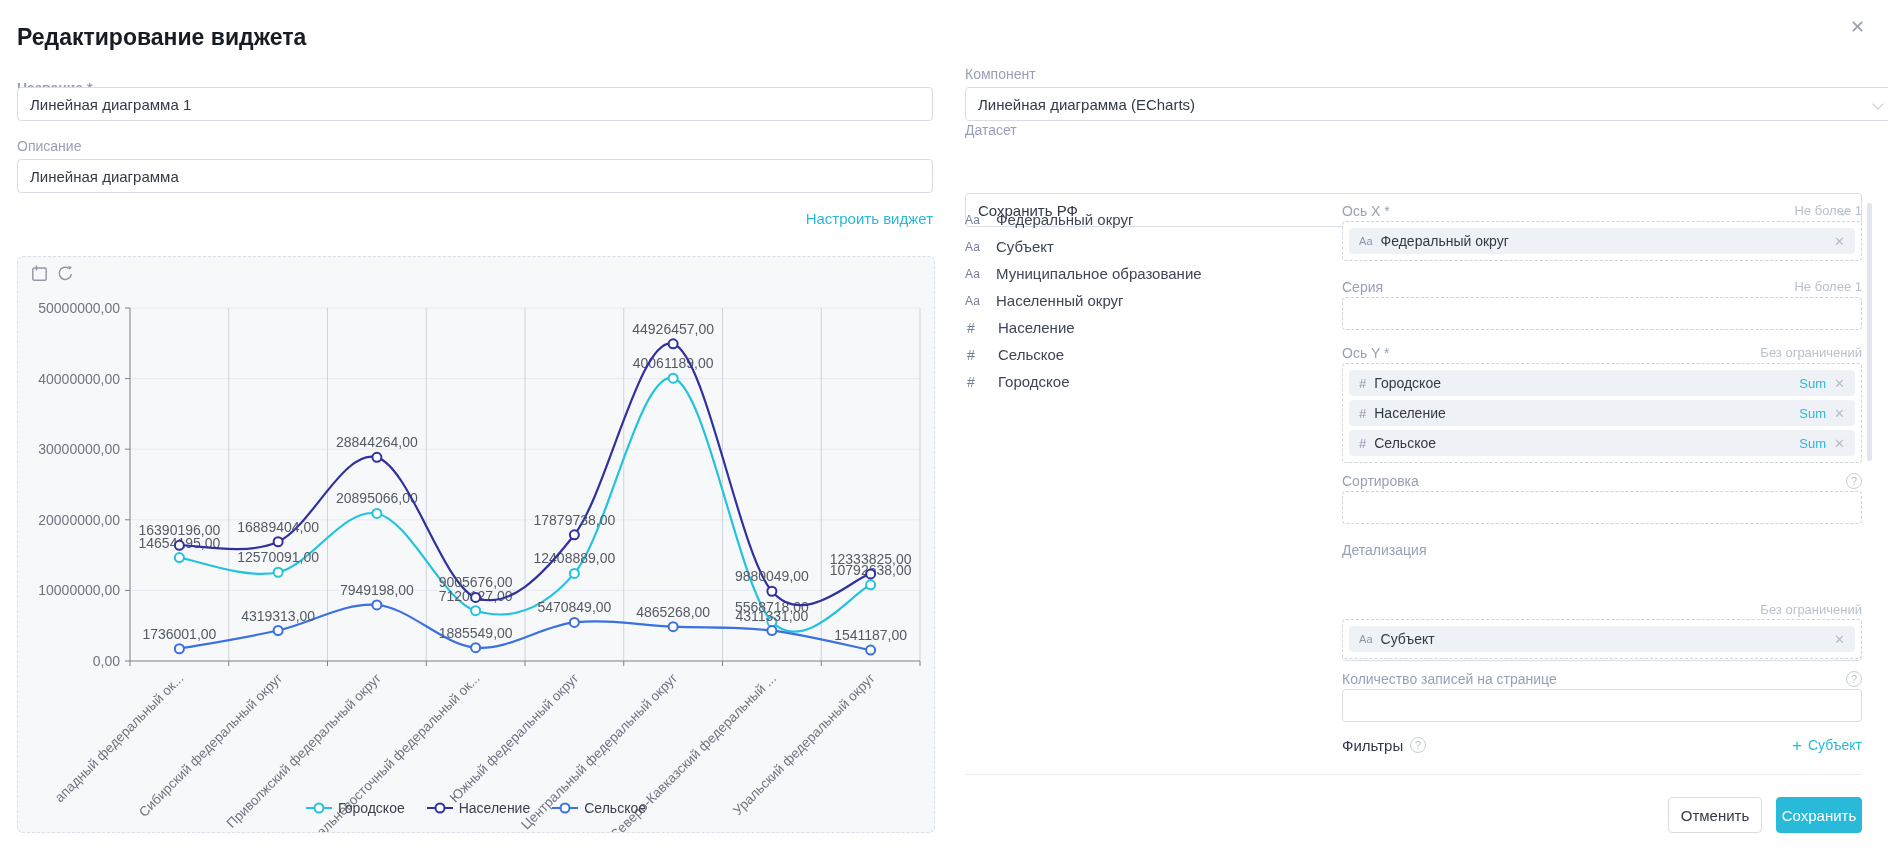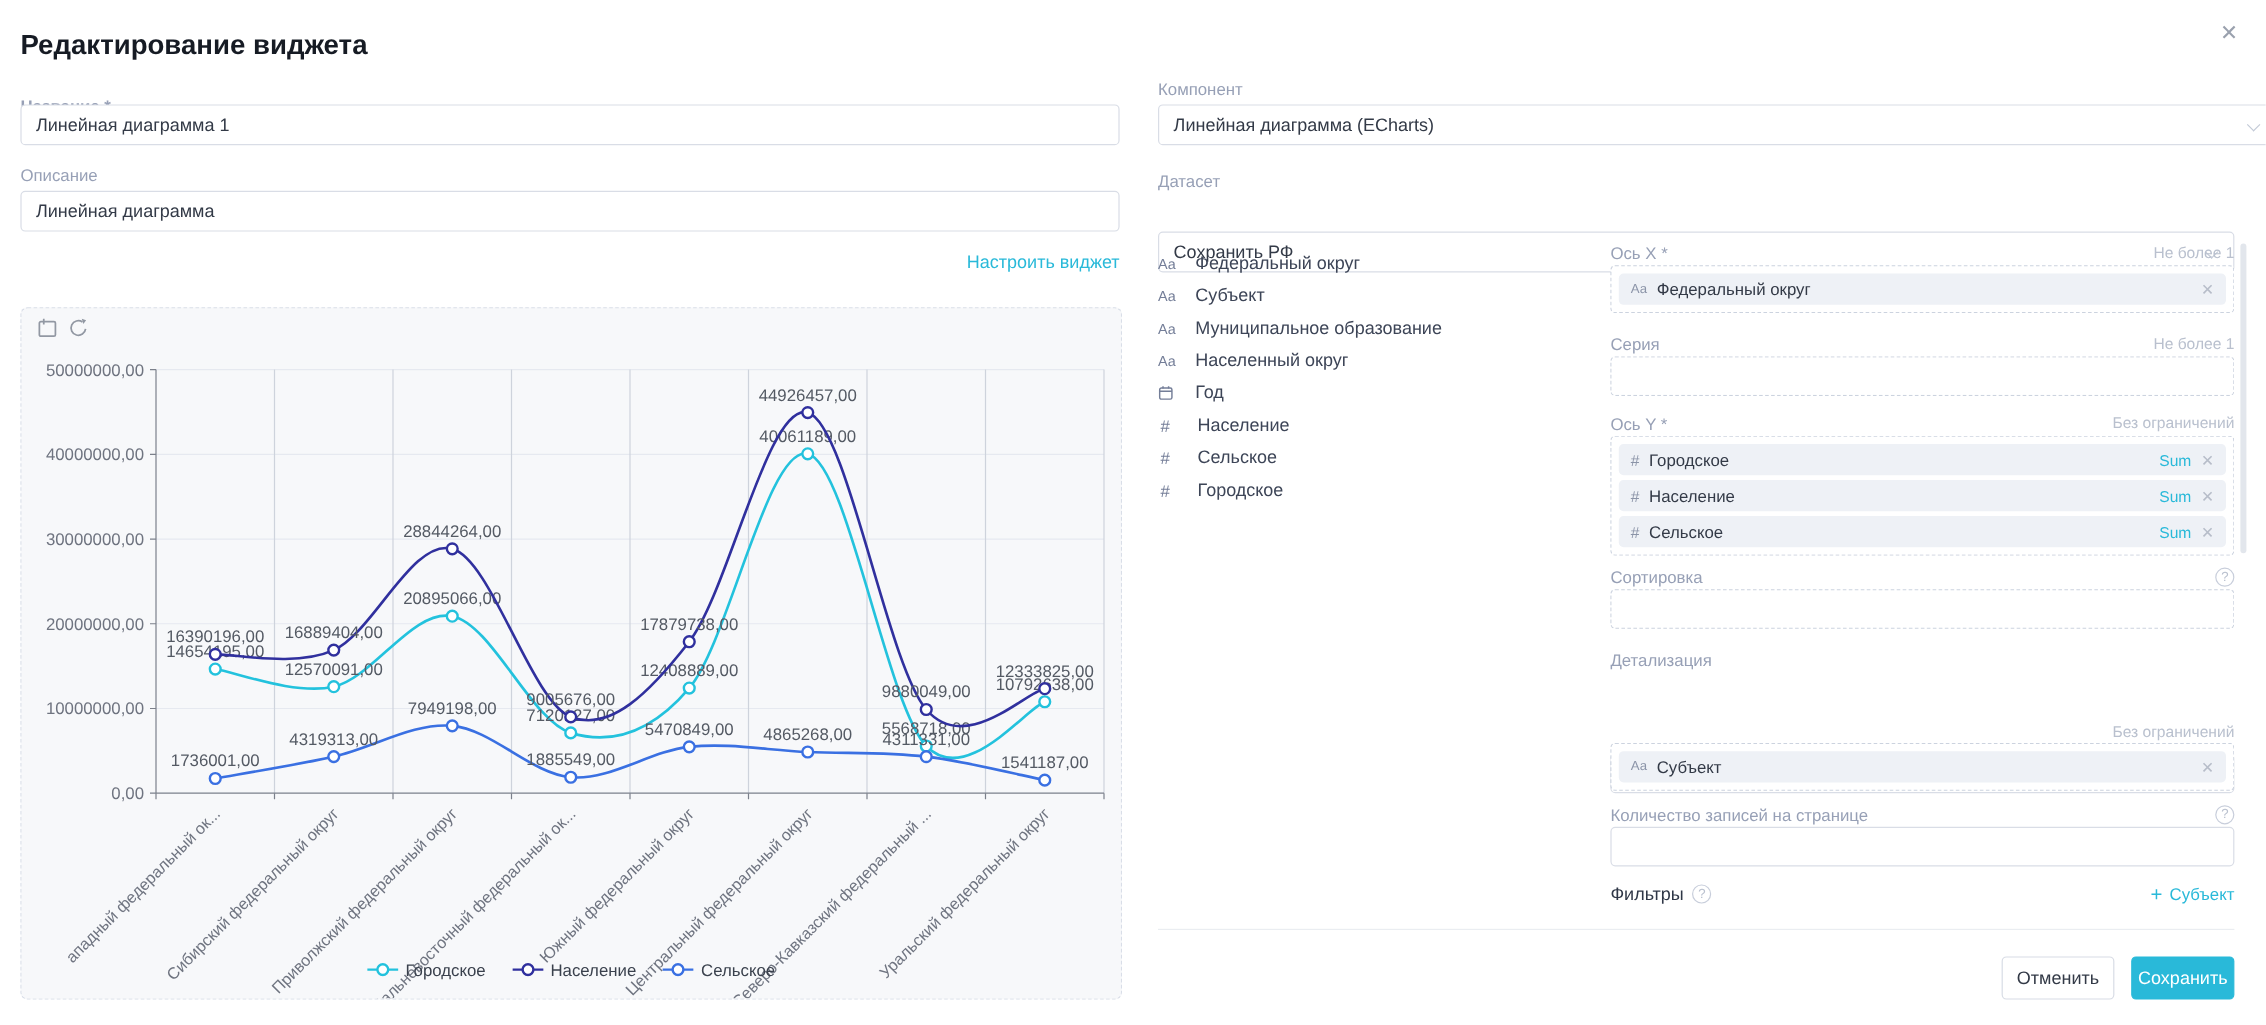--- a/index.html
+++ b/index.html
@@ -210,21 +210,21 @@
         <span>Сельское</span>
       </div>
     </div>
 </div>
 
 <div class="abs lbl" style="left:965px;top:66px;">Компонент</div>
 <div class="abs select" style="left:965px;top:87px;width:932px;">
   <span>Линейная диаграмма (ECharts)</span>
   <span class="chev"></span>
 </div>
-<div class="abs lbl" style="left:965px;top:143px;">Датасет</div>
+<div class="abs lbl" style="left:965px;top:122px;">Датасет</div>
 <div class="abs select" style="left:965px;top:159px;width:897px;">
   <span>Сохранить РФ</span>
   <span class="chev"></span>
 </div>
 
 <div id="field-list" class="abs" style="left:965px;top:206px;width:370px;">
     <div class="field-row">
       <span class="f-ic">Аа</span>
       <span>Федеральный округ</span>
     </div>
@@ -232,31 +232,20 @@
       <span class="f-ic">Аа</span>
       <span>Субъект</span>
     </div>
     <div class="field-row">
       <span class="f-ic">Аа</span>
       <span>Муниципальное образование</span>
     </div>
     <div class="field-row">
       <span class="f-ic">Аа</span>
       <span>Населенный округ</span>
-    </div>
-    <div class="field-row">
-      <span class="f-ic">
-        <svg width="13" height="13" viewBox="0 0 14 14">
-          <rect x="1.5" y="2.5" width="11" height="10" rx="1.5" fill="none" stroke="#747e98" stroke-width="1.3"></rect>
-          <line x1="1.5" y1="5.5" x2="12.5" y2="5.5" stroke="#747e98" stroke-width="1.3"></line>
-          <line x1="4.5" y1="1" x2="4.5" y2="3" stroke="#747e98" stroke-width="1.3"></line>
-          <line x1="9.5" y1="1" x2="9.5" y2="3" stroke="#747e98" stroke-width="1.3"></line>
-        </svg>
-      </span>
-      <span>Год</span>
     </div>
     <div class="field-row">
       <span class="f-ic num">#</span>
       <span>Население</span>
     </div>
     <div class="field-row">
       <span class="f-ic num">#</span>
       <span>Сельское</span>
     </div>
     <div class="field-row">

